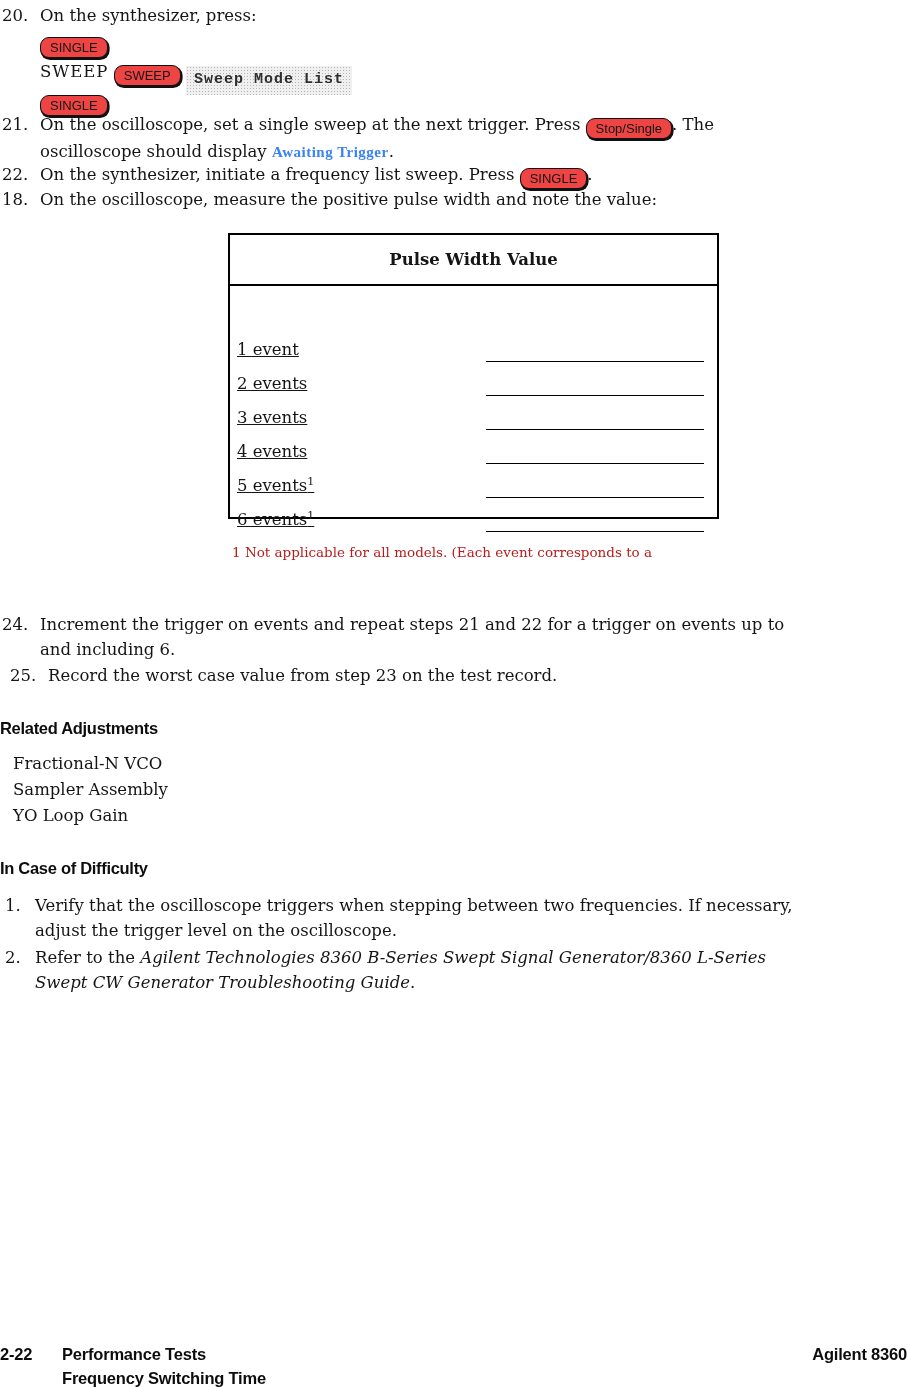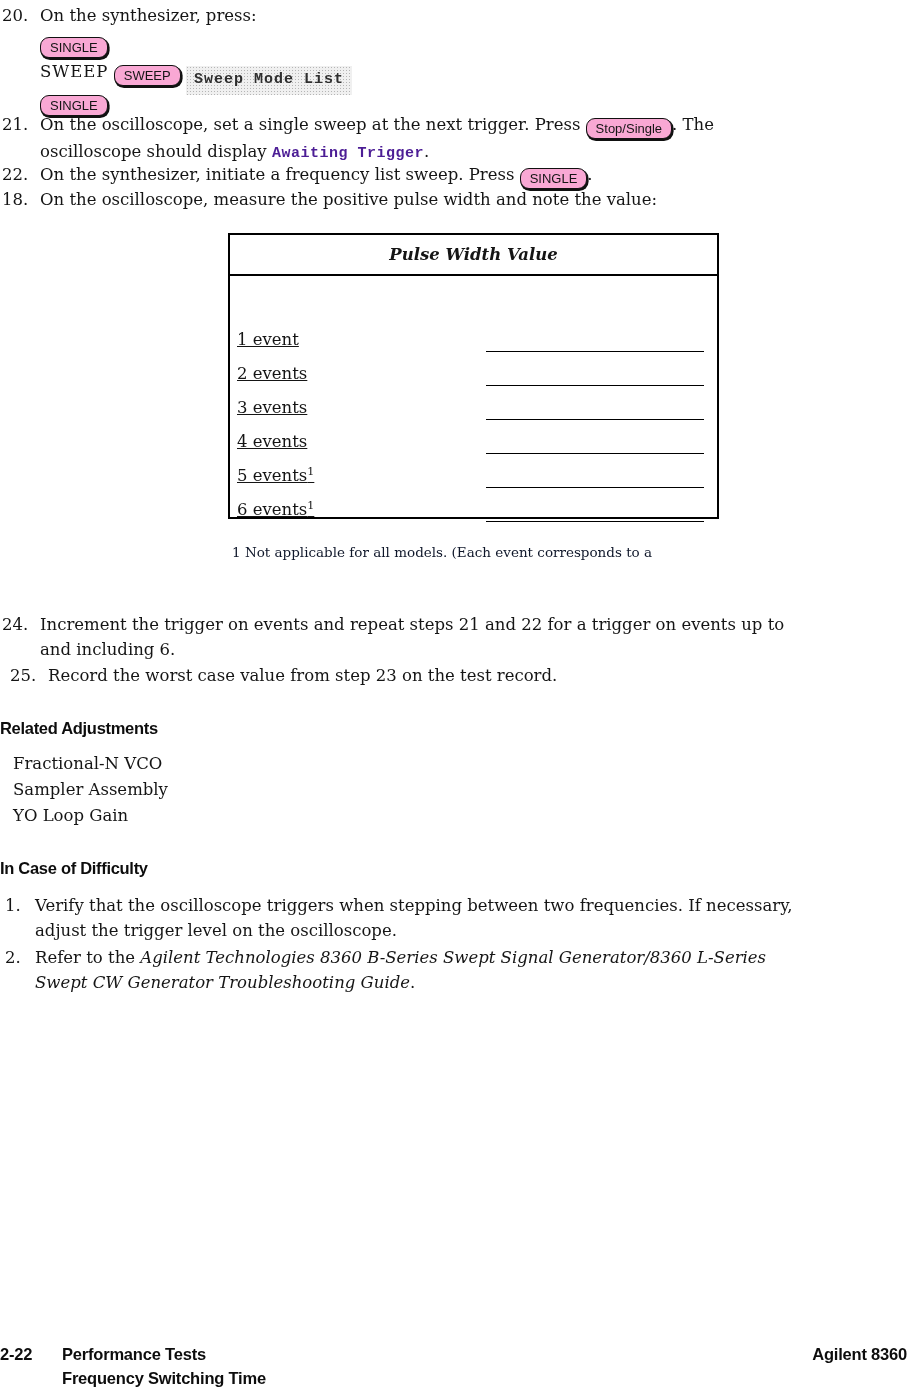--- a/index.html
+++ b/index.html
@@ -20,21 +20,21 @@
 
   
   .keycap {
     display:inline-block;
     font-family:"Liberation Sans", sans-serif;
     font-size:13px; line-height:15px;
     padding:2px 9px 2px 9px;
     border:1.6px solid #111;
     border-radius:9px;
     box-shadow:1px 1.5px 0 0.6px #111;
-    background:#f9a8d4;
+    background:#ef4444;
     vertical-align:-3px;
     white-space:nowrap;
   }
   .keyline { padding-top:3px; height:27px; }
 
   
   .softkey {
     display:inline-block;
     font-family:"Liberation Mono", monospace;
     font-weight:bold; font-size:15px; line-height:18px;
@@ -42,50 +42,50 @@
     padding:5px 8px 6px 8px;
     background-color:#f0f0f0;
     background-image:radial-gradient(circle, #b5b5b5 28%, rgba(0,0,0,0) 30%);
     background-size:3px 3px;
     vertical-align:-6px;
     letter-spacing:1px;
     white-space:nowrap;
   }
   
   .dispfont {
-    font-family:Liberation Mono, monospace;
+    font-family:Liberation Serif, serif;
     font-weight:bold; font-size:15px;
-    color:#4c1d95; letter-spacing:0.5px;margin-top:32px;
+    color:#3b82f6; letter-spacing:0.5px;margin-top:32px;
   }
   .sweep-label { letter-spacing:1px; }
 
   
   .pw-table {
     left:228px; top:233px; width:491px; height:286px;
     border:2px solid #000; background:#fff;
   }
   .pw-header {
-    height:41px; border-bottom:2px solid #000;
+    height:51px; border-bottom:2px solid #000;
     display:flex; align-items:center; justify-content:center;
-    font-weight:bold; font-size:16.5px;font-style:italic;
+    font-weight:bold; font-size:16.5px;
   }
   .pw-rows { padding-top:42px; }
   .pw-row {
     height:34px; display:flex; align-items:flex-end;
     padding:0 13px 0 7px;
   }
   .pw-row .pw-label { white-space:nowrap;text-decoration:underline; }
   .pw-row sup { font-size:11px; line-height:0; vertical-align:6px; }
   .pw-line {
     width:218px; margin-left:auto;
     border-bottom:1.4px solid #000; height:1px;
   }
 
   
-  .footnote { font-size:13.5px; line-height:20px; color:#0f172a; }
+  .footnote { font-size:13.5px; line-height:20px; color:#b91c1c; }
   .footnote .fline2 { padding-left:15px; }
   .footnote .it { font-style:italic; letter-spacing:1.5px; }
 
   
   .sans-h {
     font-family:"Liberation Sans", sans-serif;
     font-weight:bold; font-size:16.5px; letter-spacing:-0.3px;
     color:#0d0d0d;
   }
   .plainlist div { line-height:26px; }

